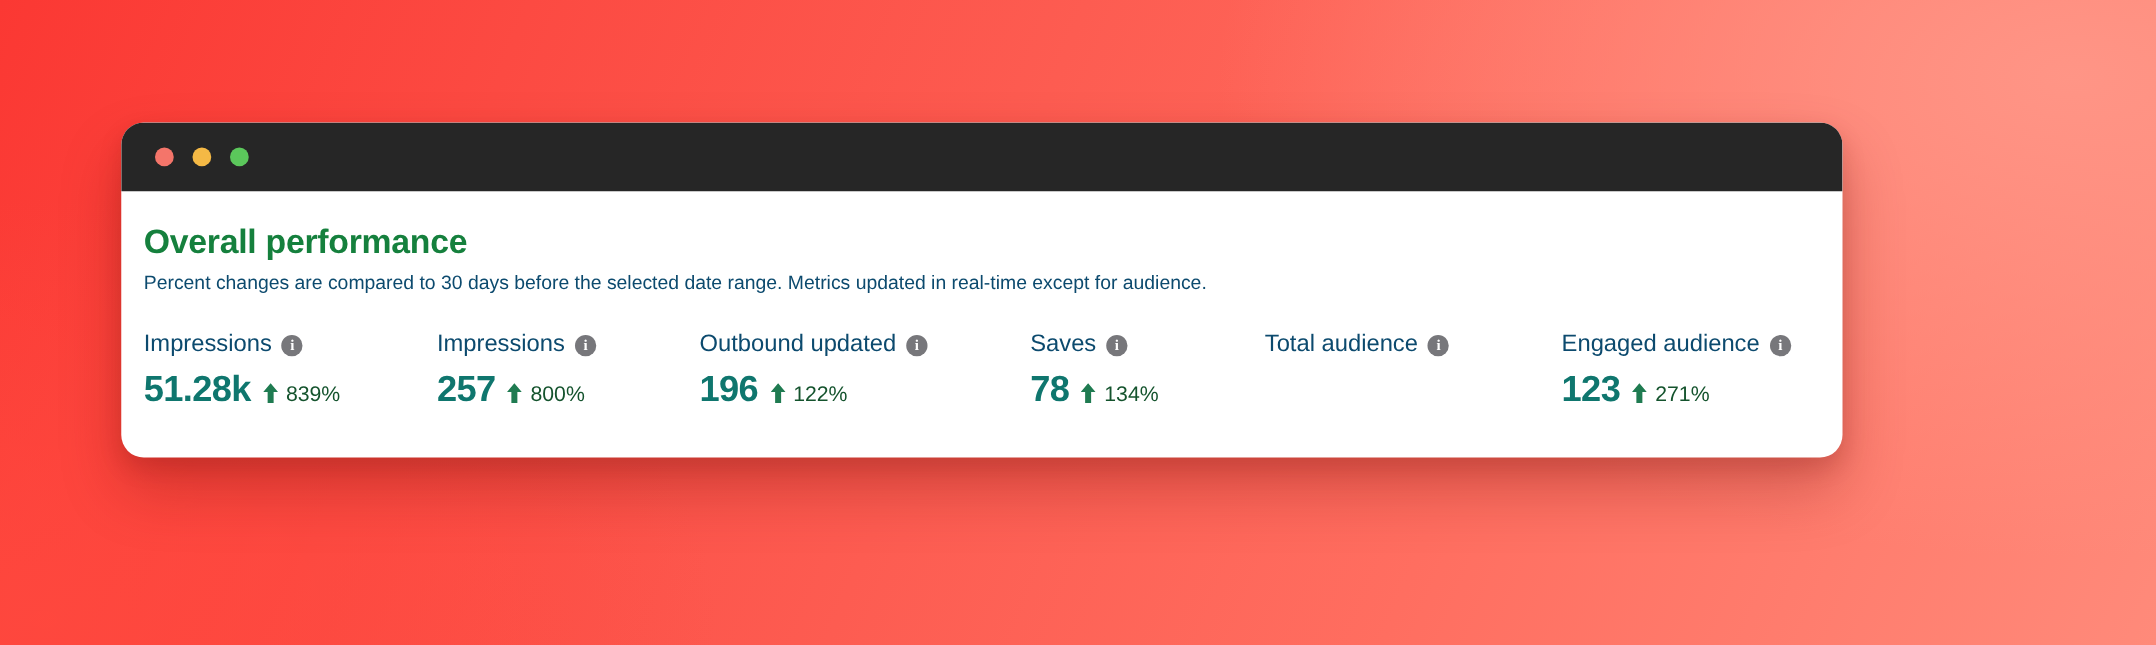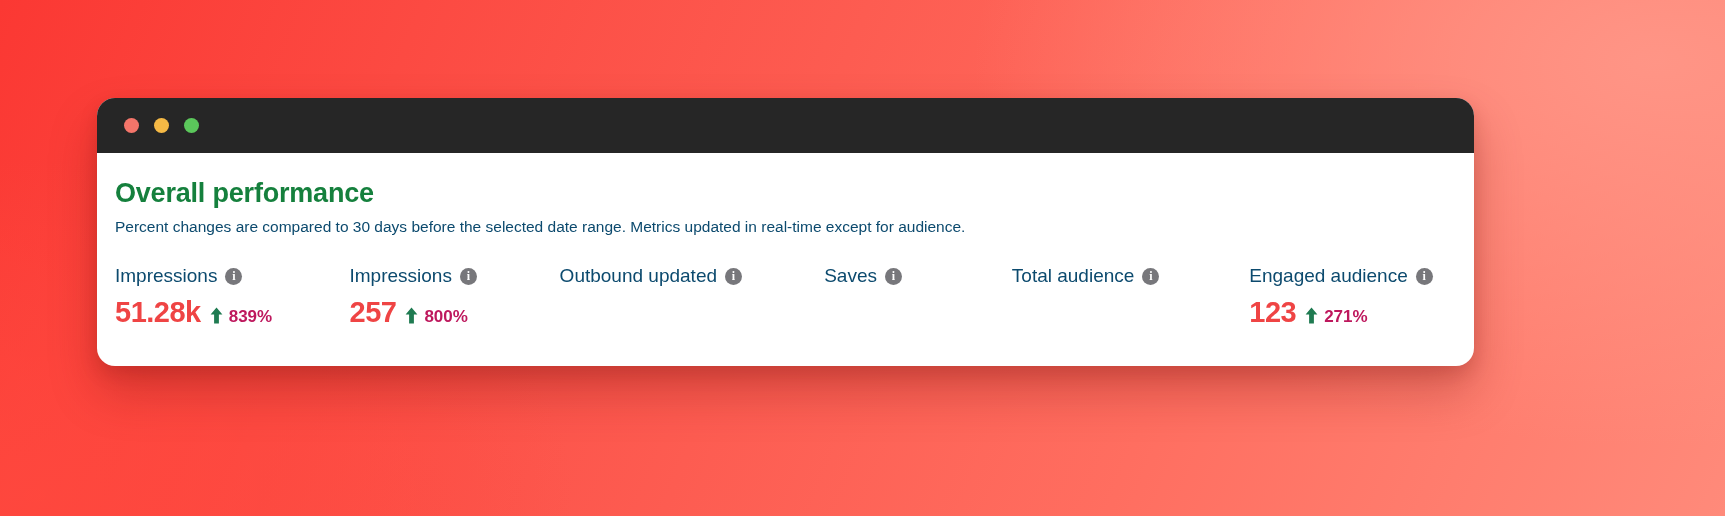--- a/index.html
+++ b/index.html
@@ -129,42 +129,42 @@
   .metric-body {
     display: flex;
     align-items: baseline;
     gap: 9px;
     margin-top: 13px;
     white-space: nowrap;
   }
   .metric-value {
     font-size: 29px;
     font-weight: 700;
-    color: #ef4444;
+    color: #0f766e;
     letter-spacing: -0.5px;
     line-height: 1;
   }
   .metric-delta {
     display: inline-flex;
     align-items: baseline;
     gap: 6px;
     color: #1d7a4d;
   }
   .arrow-up {
     display: inline-block;
     width: 13px;
     height: 17px;
     position: relative;
     top: 2px;
     flex: none;
   }
   .metric-pct {
     font-size: 17px;
-    font-weight: 700;
-    color: #be185d;
+    font-weight: 400;
+    color: #14532d;
     line-height: 1;
   }
 
   
   .m0 { width: 240px; }
   .m1 { width: 215px; }
   .m2 { width: 238px; }
   .m3 { width: 192px; margin-left: 32px; }
   .m4 { width: 243px; }
   .m5 { width: 230px; }
@@ -230,28 +230,50 @@
           </div>
         </div>
 
         <div class="metric m2">
           <div class="metric-head">
             <span class="metric-label">Outbound updated</span>
             <span class="info-icon">
                 <i>i</i>
               </span>
           </div>
+          <div class="metric-body">
+            <span class="metric-value">196</span>
+            <span class="metric-delta">
+              <span class="arrow-up">
+                <svg viewBox="0 0 13 17" width="13" height="17" aria-hidden="true">
+                    <path d="M6.5 0.6 L12.4 7.6 L8.9 7.6 L8.9 16.4 L4.1 16.4 L4.1 7.6 L0.6 7.6 Z" fill="#1f7b51"></path>
+                  </svg>
+              </span>
+              <span class="metric-pct">122%</span>
+            </span>
+          </div>
         </div>
 
         <div class="metric m3">
           <div class="metric-head">
             <span class="metric-label">Saves</span>
             <span class="info-icon">
                 <i>i</i>
               </span>
+          </div>
+          <div class="metric-body">
+            <span class="metric-value">78</span>
+            <span class="metric-delta">
+              <span class="arrow-up">
+                <svg viewBox="0 0 13 17" width="13" height="17" aria-hidden="true">
+                    <path d="M6.5 0.6 L12.4 7.6 L8.9 7.6 L8.9 16.4 L4.1 16.4 L4.1 7.6 L0.6 7.6 Z" fill="#1f7b51"></path>
+                  </svg>
+              </span>
+              <span class="metric-pct">134%</span>
+            </span>
           </div>
         </div>
 
         <div class="metric m4">
           <div class="metric-head">
             <span class="metric-label">Total audience</span>
             <span class="info-icon">
                 <i>i</i>
               </span>
           </div>

